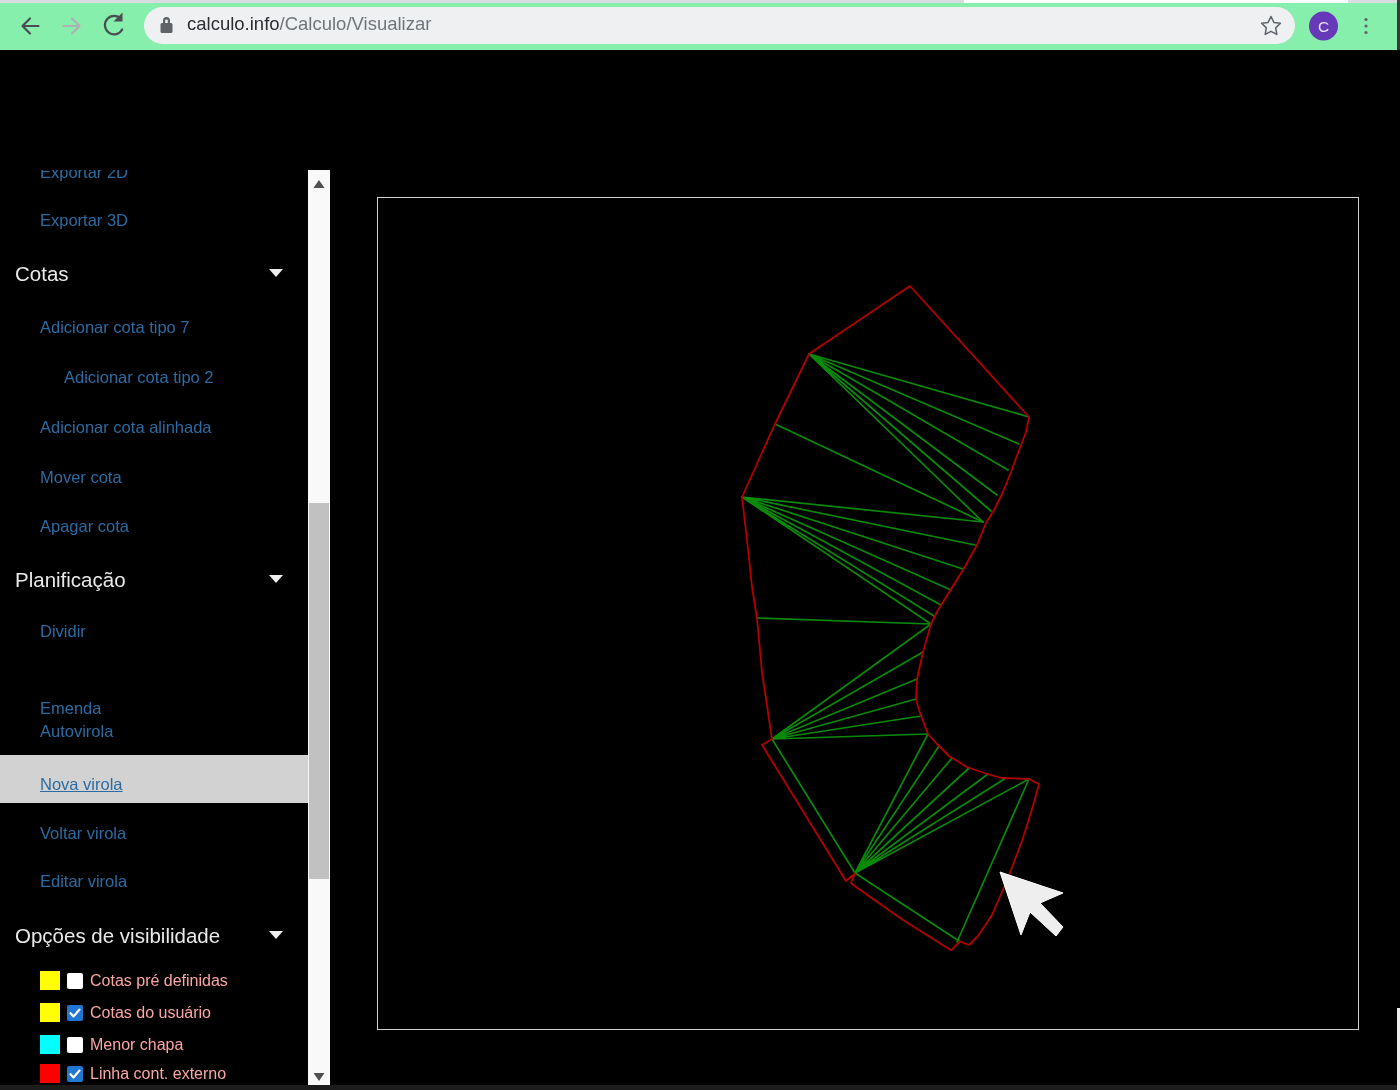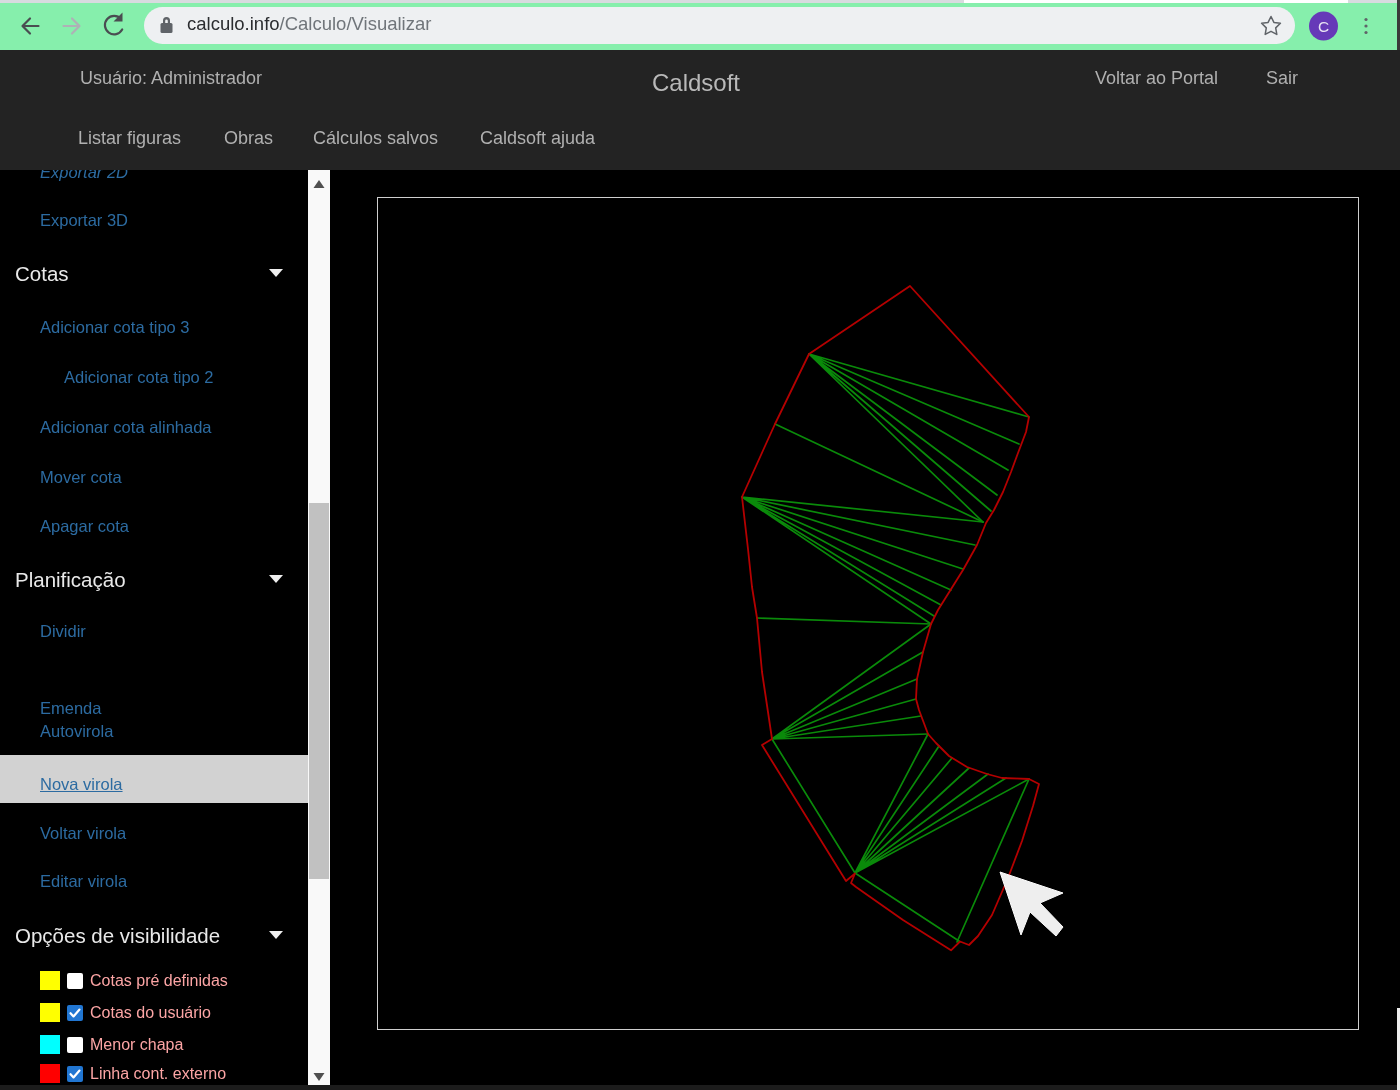--- a/index.html
+++ b/index.html
@@ -53,38 +53,28 @@
       <path stroke="#0a8a0a" stroke-width="1.7" d="M757,618 L931,624"></path>
       <path stroke="#0a8a0a" stroke-width="1.7" d="M772,739 L931,624 M772,739 L923,652 M772,739 L917,679 M772,739 L916,699 M772,739 L921,716 M772,739 L928,734"></path>
       <path stroke="#0a8a0a" stroke-width="1.7" d="M772,739 L855,873"></path>
       <path stroke="#0a8a0a" stroke-width="1.7" d="M855,873 L928,734 M855,873 L939,746 M855,873 L952,758 M855,873 L969,768 M855,873 L988,774 M855,873 L1006,778 M855,873 L1029,779"></path>
       <path stroke="#0a8a0a" stroke-width="1.7" d="M855,873 L959,941 M1029,779 L957,942"></path>
       <path stroke="#b40000" stroke-width="1.8" d="M910,286 L1029,417 L1026,432 L1018,453 L1011,472 L1003,492 L994,510 L986,523 L977,545 L963,570 L948,594 L938,610 L931,624 L923,652 L917,679 L916,699 L919,710 L928,734 L936,743 L949,756 L967,767 L987,774 L1002,778 L1029,779 L1039,784 L1033,806 L1022,841 L1008,878 L992,915 L978,936 L969,945 L960,941.5 L951,950.3 L903,920 L856,887 L851,883 L855,873.5 L846,881 L762,745 L772,739 L768,712 L762,672 L757,618 L752,587 L748,549 L742,497 L775,424 L809,354 Z"></path>
     </g>
     <path d="M1000,872 L1063,893 L1040,903 L1063,927 L1056,936 L1030,912 L1021,935 Z" fill="#eeeeee" stroke="#fbfbfb" stroke-width="1"></path>
   </svg>
 
-  <div id="appheader">
-    <div class="t" style="left:80px; top:18px;">Usuário: Administrador</div>
-    <div class="t" style="left:0; top:19px; width:1392px; text-align:center; font-size:24px; color:#b9b9b9;">Caldsoft</div>
-    <div class="t" style="left:1095px; top:18px;">Voltar ao Portal</div>
-    <div class="t" style="left:1266px; top:18px;">Sair</div>
-    <div class="t" style="left:78px; top:78px;">Listar figuras</div>
-    <div class="t" style="left:224px; top:78px;">Obras</div>
-    <div class="t" style="left:313px; top:78px;">Cálculos salvos</div>
-    <div class="t" style="left:480px; top:78px;">Caldsoft ajuda</div>
-  </div>
 
   <div id="sidebar">
     <div id="hl"></div>
-    <div class="sbL" style="top:-7px;font-style:italic;">Exportar 2D</div>
+    <div class="sbL" style="top:-7px;">Exportar 2D</div>
     <div class="sbL" style="top:41px;">Exportar 3D</div>
     <div class="sbH" style="top:92px;text-align:right;">Cotas</div>
       <div class="caret" style="top:99px;"></div>
-    <div class="sbL" style="top:148px;">Adicionar cota tipo 3</div>
+    <div class="sbL" style="top:148px;">Adicionar cota tipo 7</div>
     <div class="sbL" style="top:198px;margin-left:24px;">Adicionar cota tipo 2</div>
     <div class="sbL" style="top:248px;">Adicionar cota alinhada</div>
     <div class="sbL" style="top:298px;">Mover cota</div>
     <div class="sbL" style="top:347px;">Apagar cota</div>
     <div class="sbH" style="top:398px;">Planificação</div>
       <div class="caret" style="top:405px;"></div>
     <div class="sbL" style="top:452px;">Dividir</div>
     <div class="sbL" style="top:502px;margin-top:27px;">Emenda</div>
     <div class="sbL" style="top:552px;">Autovirola</div>
     <div class="sbL" style="top:605px; text-decoration:underline;">Nova virola</div>

